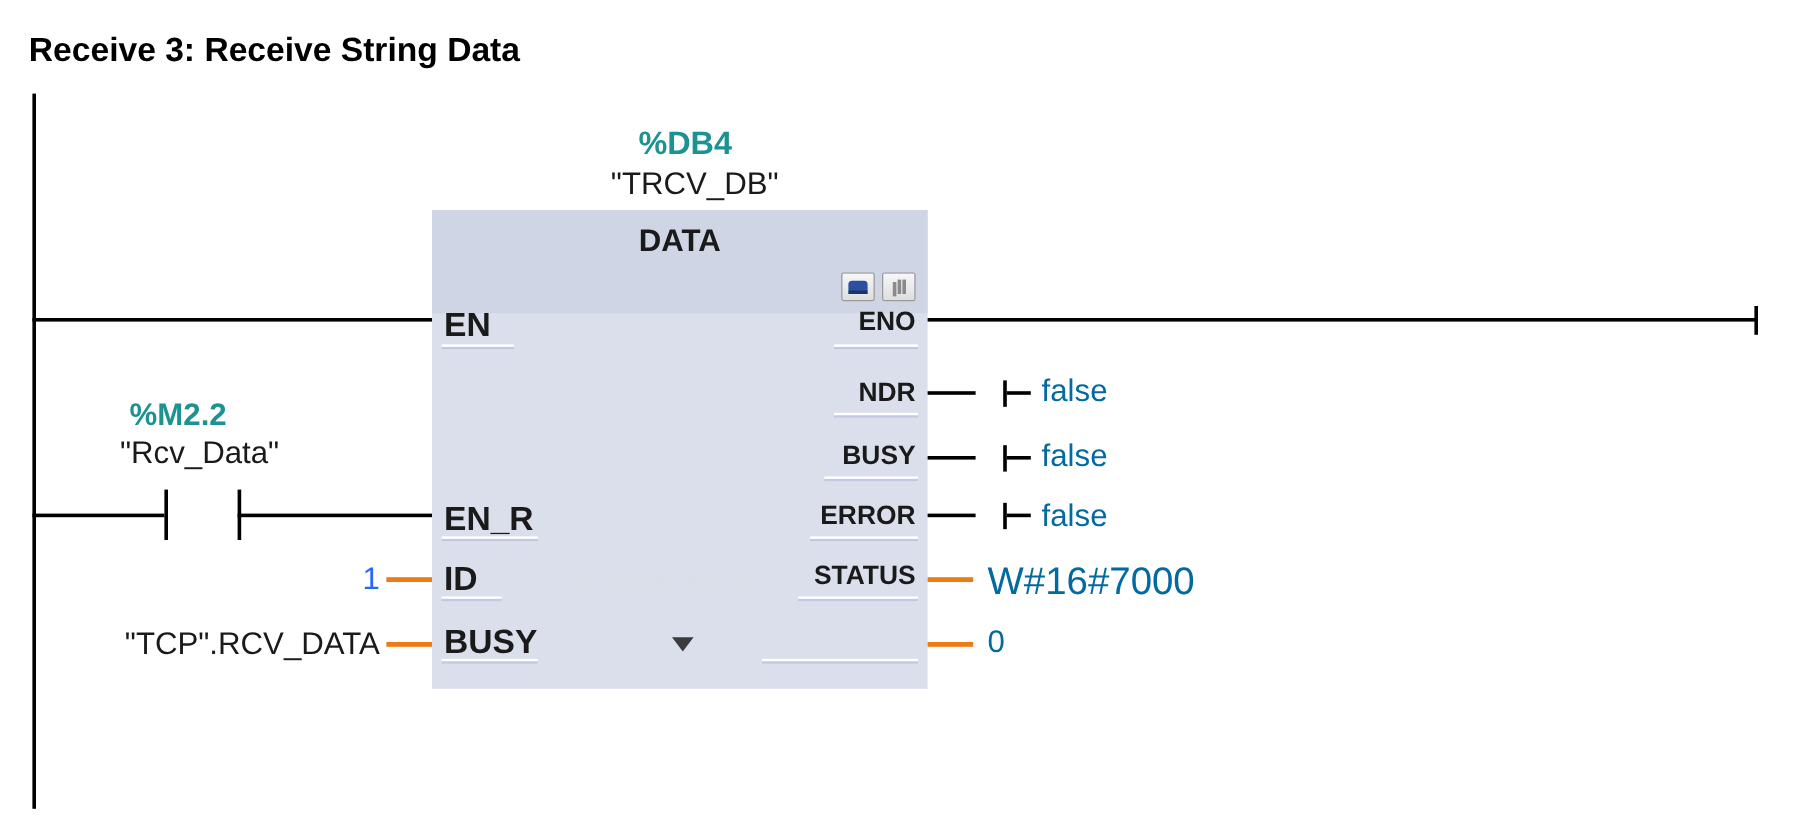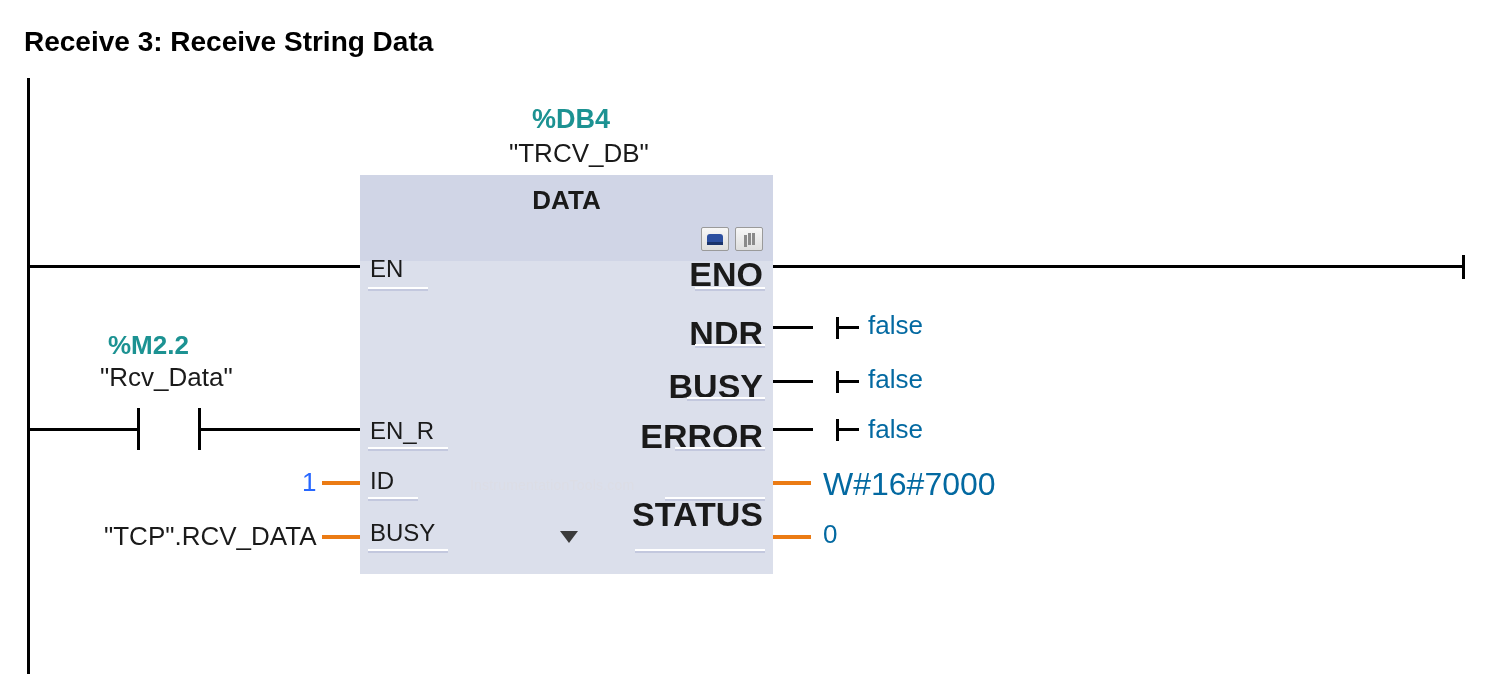--- a/index.html
+++ b/index.html
@@ -47,29 +47,29 @@
     position: absolute;
     top: 10px; left: 0; right: 0;
     text-align: center;
     font-size: 26px;
     color: #1a1a1a;
     font-weight: 700;
   }
   .fb-port-left {
     position: absolute;
     left: 10px;
-    font-size: 24px;
-    font-weight: 400;
+    font-size: 28px;
+    font-weight: 700;
     color: #1a1a1a;
     text-align: center;
   }
   .fb-port-right {
     position: absolute;
     right: 10px;
-    font-size: 34px;
+    font-size: 22px;
     font-weight: 700;
     color: #1a1a1a;
     text-align: right;
   }
   .port-line {
     position: absolute;
     left: 12px; right : 12px;
     height: 2px;
     background: #ffffff;
     box-shadow: 0 2px 0 #c3c8de;
@@ -147,21 +147,21 @@
 
     <div class="fb-port-left" style="top:80px;">EN</div>
     <div class="fb-port-left" style="top:242px;">EN_R</div>
     <div class="fb-port-left" style="top:292px;">ID</div>
     <div class="fb-port-left" style="top:344px;">BUSY</div>
 
     <div class="fb-port-right" style="top:80px;">ENO</div>
     <div class="fb-port-right" style="top:139px;">NDR</div>
     <div class="fb-port-right" style="top:192px;">BUSY</div>
     <div class="fb-port-right" style="top:242px;">ERROR</div>
-    <div class="fb-port-right" style="top:292px;margin-top:28px;">STATUS</div>
+    <div class="fb-port-right" style="top:292px;">STATUS</div>
 
     <div class="port-line" style="top:112px; left:8px; width:60px;"></div>
     <div class="port-line" style="top:272px; left:8px; width:80px;"></div>
     <div class="port-line" style="top:322px; left:8px; width:50px;"></div>
     <div class="port-line" style="top:374px; left:8px; width:80px;"></div>
     <div class="port-line" style="top:112px; right:8px; left:auto; width:70px;"></div>
     <div class="port-line" style="top:169px; right:8px; left:auto; width:70px;"></div>
     <div class="port-line" style="top:222px; right:8px; left:auto; width:78px;"></div>
     <div class="port-line" style="top:272px; right:8px; left:auto; width:90px;"></div>
     <div class="port-line" style="top:322px; right:8px; left:auto; width:100px;"></div>

